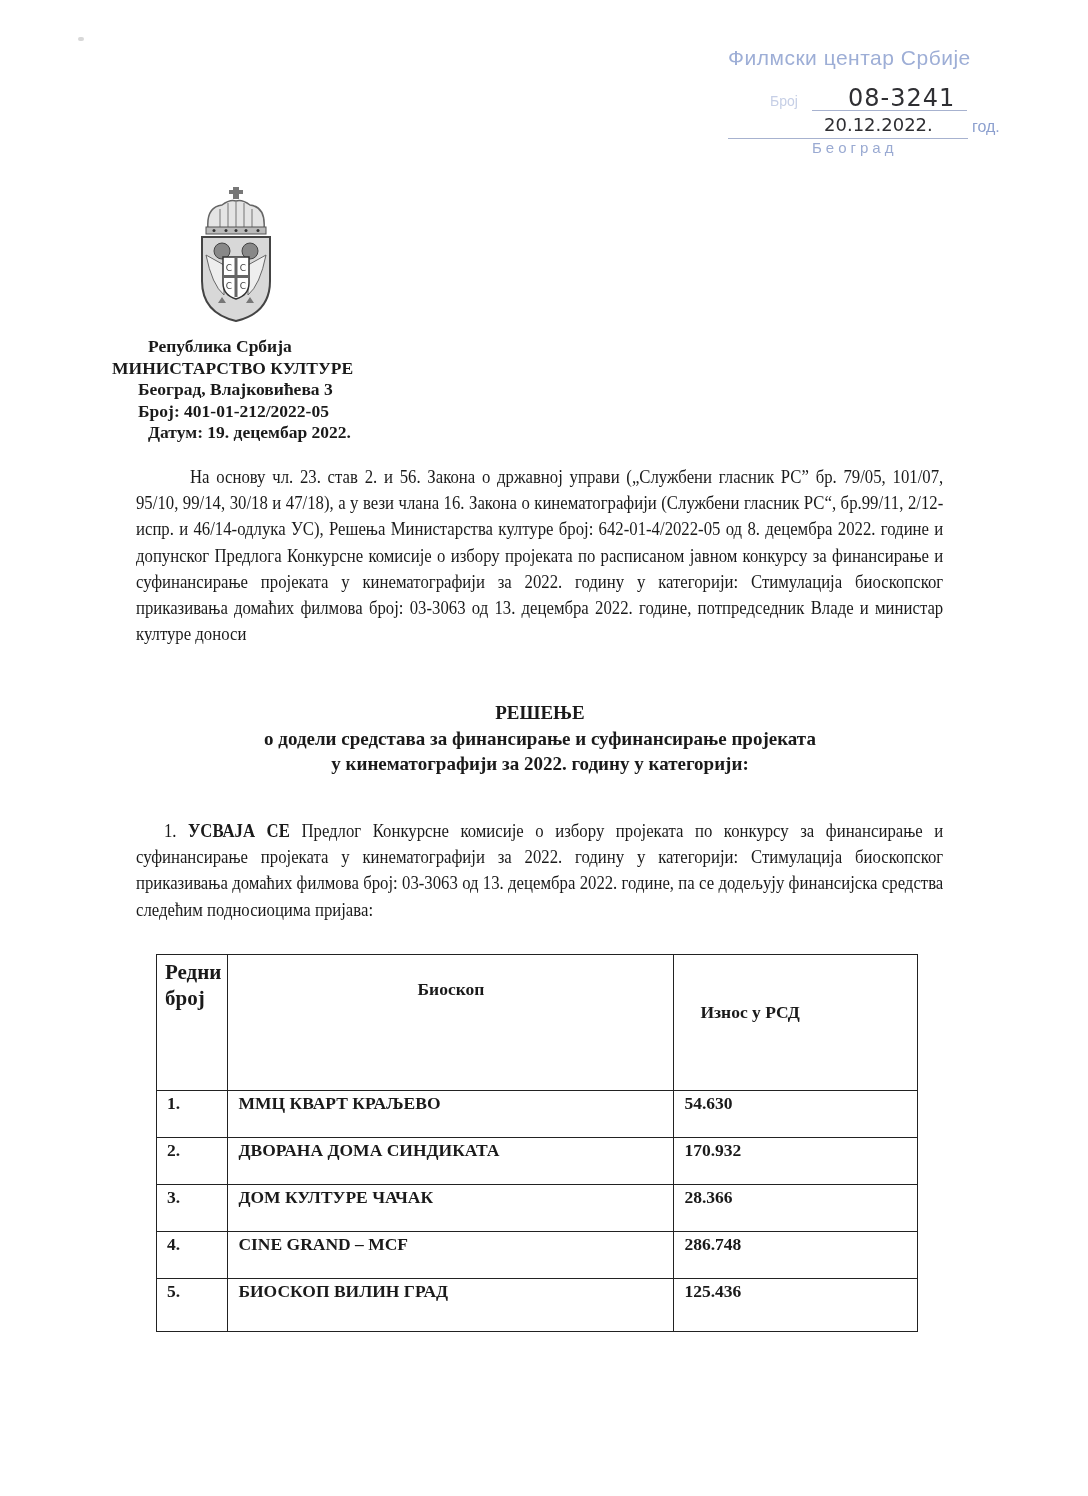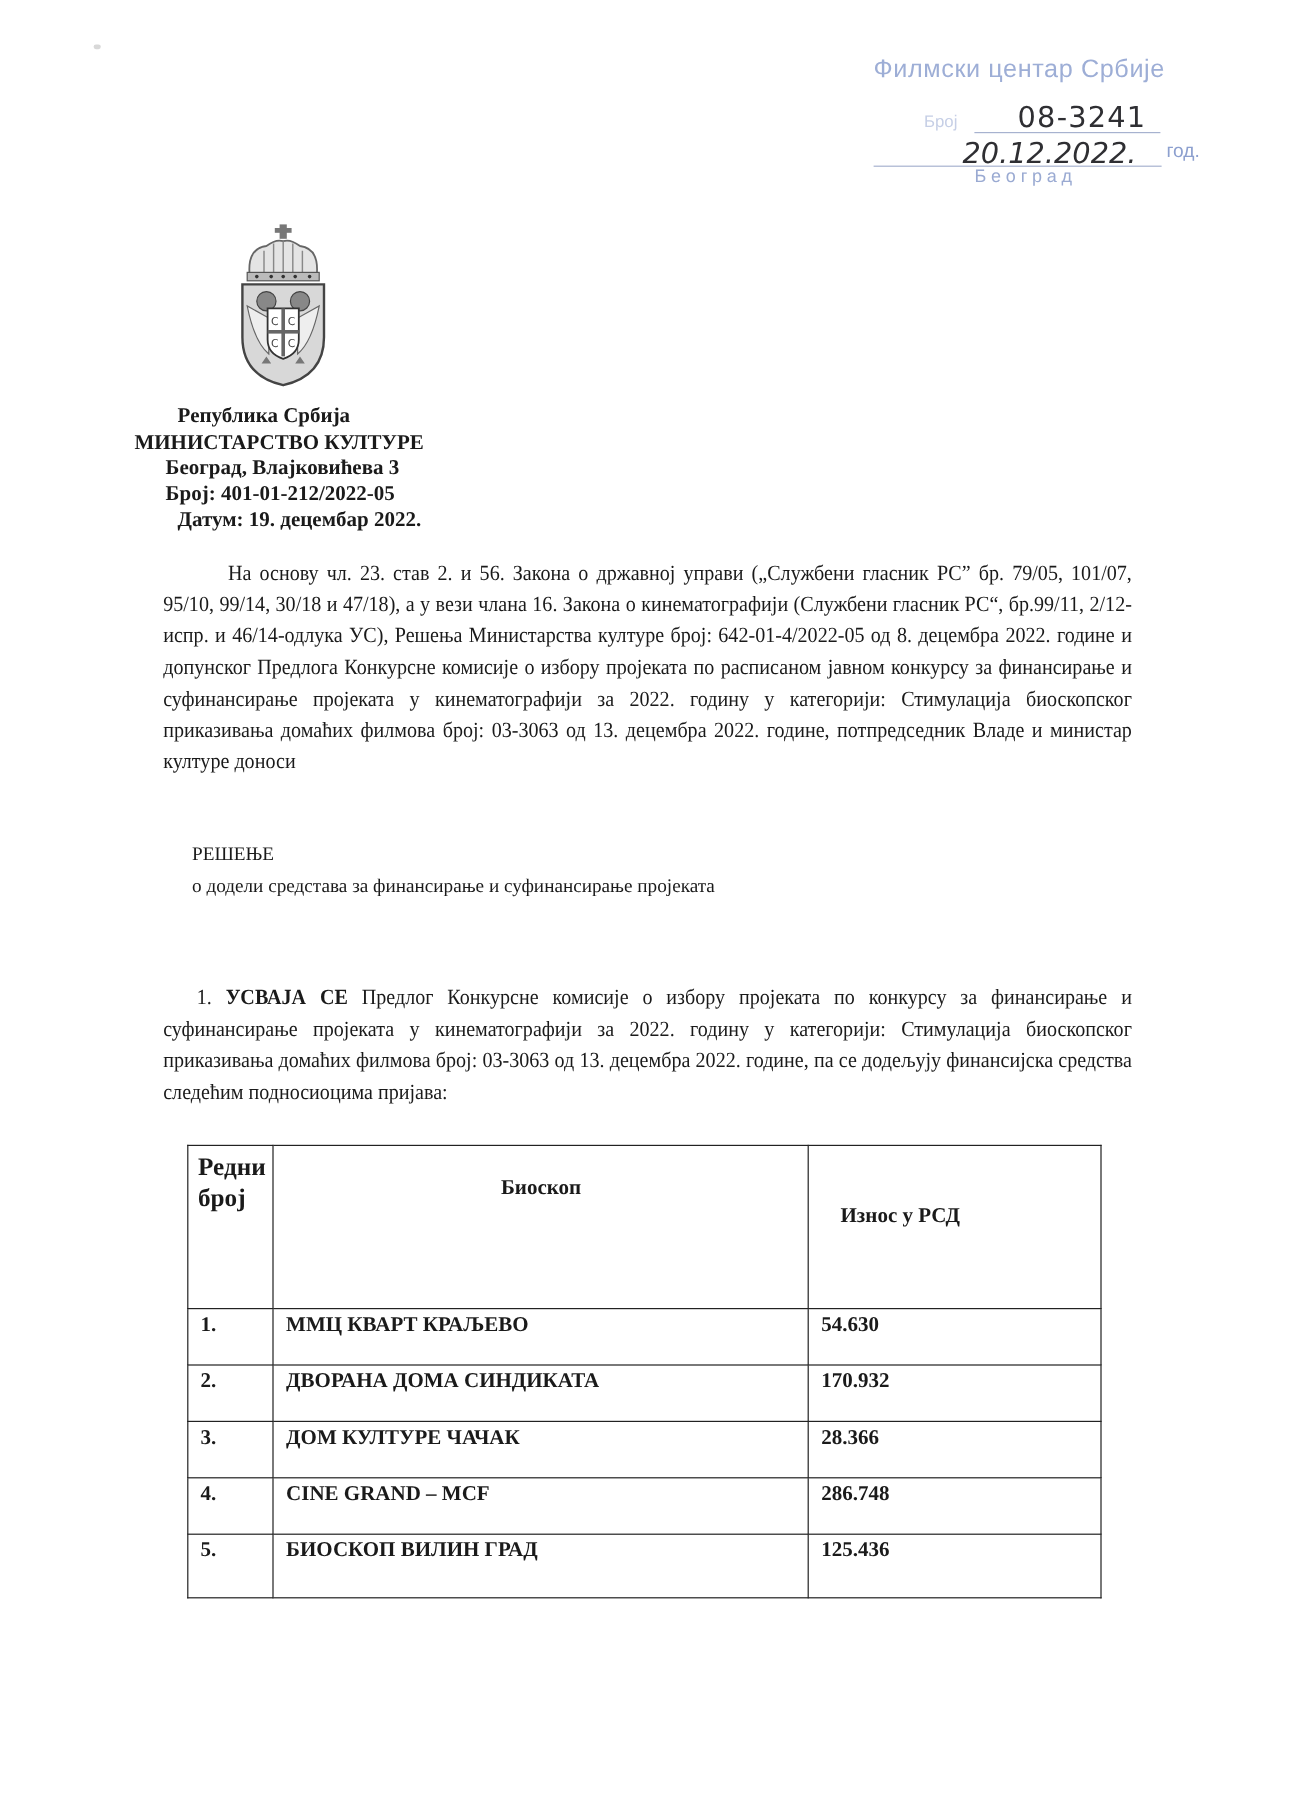--- a/index.html
+++ b/index.html
@@ -23,21 +23,21 @@
   .stamp .hand {
     font-family: "DejaVu Sans", sans-serif; color: #2f2f33; font-weight: normal;
   }
   .stamp .number {
     position: absolute; left: 128px; top: 40px; font-size: 24px; letter-spacing: 1px;
   }
   .stamp .line1 {
     position: absolute; left: 92px; top: 66px; width: 155px; border-top: 1px solid #a7b2cf;
   }
   .stamp .date {
-    position: absolute; left: 82px; top: 70px; font-size: 24px; font-style: italic;
+    position: absolute; left: 104px; top: 70px; font-size: 18px;
   }
   .stamp .line2 {
     position: absolute; left: 8px; top: 94px; width: 240px; border-top: 1px solid #a7b2cf;
   }
   .stamp .god {
     position: absolute; left: 252px; top: 74px; font-family: "Liberation Sans", sans-serif;
     font-size: 16px; color: #8da0cf;
   }
   .stamp .city {
     position: absolute; left: 92px; top: 95px; font-family: "Liberation Sans", sans-serif;
@@ -65,22 +65,22 @@
     position: absolute; left: 136px; width: 808px;
     font-family: "Liberation Serif", serif; font-size: 18px; line-height: 26.2px;
     text-align: justify; transform: scaleX(0.93); transform-origin: left top;
     width: 868px;
   }
   .para.intro { top: 464px; text-indent: 58px; }
   .para.item1 { top: 818px; text-indent: 30px; }
   .para .bold { font-weight: bold; }
 
   .title-block {
-    position: absolute; left: 160px; top: 700px; width: 760px; text-align: left;
-    font-weight: normal; font-size: 16px; line-height: 25.5px;
+    position: absolute; left: 160px; top: 700px; width: 760px; text-align: center;
+    font-weight: bold; font-size: 19px; line-height: 25.5px;
   }
 
   table.grants {
     position: absolute; left: 156px; top: 954px; width: 762px;
     border-collapse: collapse; font-size: 17.5px;
   }
   table.grants td, table.grants th {
     border: 1.5px solid #222; vertical-align: top; text-align: left;
     padding: 0 10px; font-weight: bold;
   }
@@ -151,20 +151,21 @@
   <div class="hb3">Београд, Влајковићева 3</div>
   <div class="hb4">Број: 401-01-212/2022-05</div>
   <div class="hb5">Датум: 19. децембар 2022.</div>
 </div>
 
 <div class="para intro">На основу чл. 23. став 2. и 56. Закона о државној управи („Службени гласник РС” бр. 79/05, 101/07, 95/10, 99/14, 30/18 и 47/18), а у вези члана 16. Закона о кинематографији (Службени гласник РС“, бр.99/11, 2/12-испр. и 46/14-одлука УС), Решења Министарства културе број: 642-01-4/2022-05 од 8. децембра 2022. године и допунског Предлога Конкурсне комисије о избору пројеката по расписаном јавном конкурсу за финансирање и суфинансирање пројеката у кинематографији за 2022. годину у категорији: Стимулација биоскопског приказивања домаћих филмова број: 03-3063 од 13. децембра 2022. године, потпредседник Владе и министар културе доноси</div>
 
 <div class="title-block">
   <div>РЕШЕЊЕ</div>
   <div>о додели средстава за финансирање и суфинансирање пројеката</div>
+  <div>у кинематографији за 2022. годину у категорији:</div>
 </div>
 
 <div class="para item1"><span>1.</span> <span class="bold">УСВАЈА СЕ</span> <span>Предлог Конкурсне комисије о избору пројеката по конкурсу за финансирање и суфинансирање пројеката у кинематографији за 2022. годину у категорији: Стимулација биоскопског приказивања домаћих филмова број: 03-3063 од 13. децембра 2022. године, па се додељују финансијска средства следећим подносиоцима пријава:</span></div>
 
 <table class="grants">
   <tbody>
       <tr>
     <th class="col-no">
       <span>Редни</span><br>
       <span>број</span>

